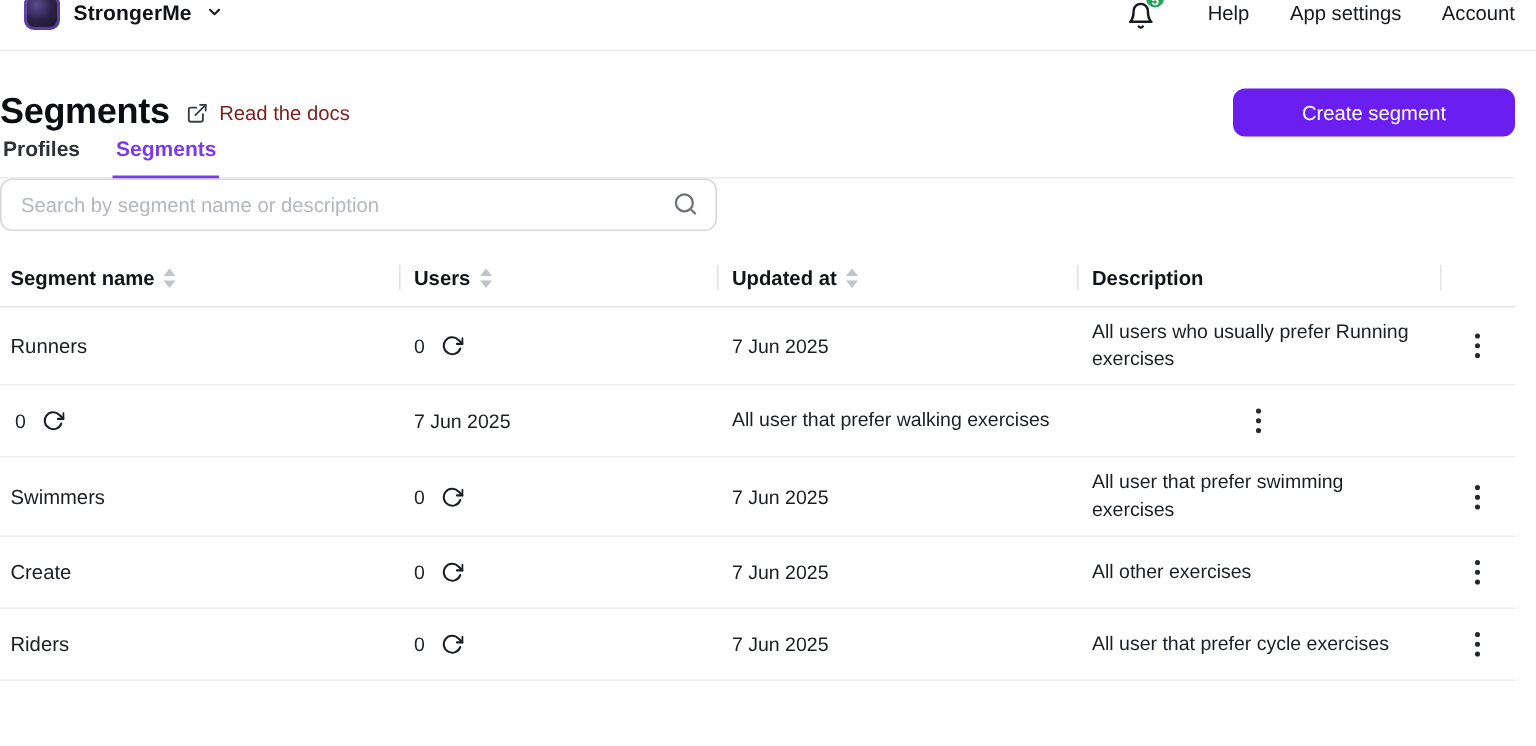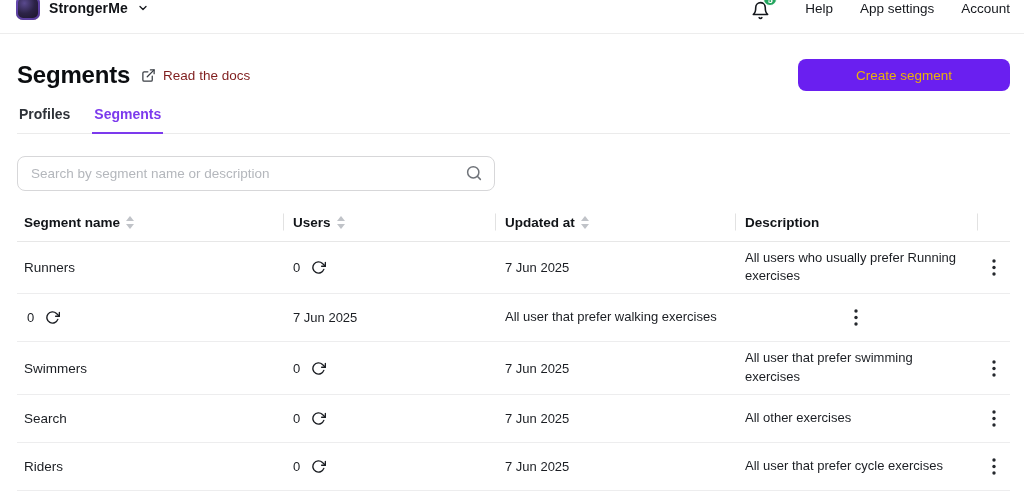--- a/index.html
+++ b/index.html
@@ -18,37 +18,37 @@
   .brand-name { font-size:14px; font-weight:700; color:#101216; letter-spacing:.1px; }
   .topnav { display:flex; align-items:center; gap:27px; }
   .topnav a { font-size:13.5px; color:#15181d; text-decoration:none; font-weight:500; cursor:pointer; }
   .bell-btn { position:relative; background:none; border:none; cursor:pointer; width:24px; height:24px;
     display:flex; align-items:flex-end; justify-content:center; margin-right:6px; }
   .badge { position:absolute; top:-4px; right:-5px; min-width:14px; height:14px; border-radius:50%;
     background:#23a55e; color:#fff; font-size:9px; font-weight:700; line-height:14px; text-align:center;
     border:1.5px solid #fff; }
 
   
-  .content { padding:0 14px 0 17px; }
+  .content { padding:0 14px 0 0; }
   .title-row { display:flex; align-items:center; margin-top:25px; }
   h1 { font-size:24px; font-weight:700; color:#0b0d10; letter-spacing:-.2px; }
   .docs { display:flex; align-items:center; gap:7px; margin-left:11px; text-decoration:none; cursor:pointer; }
   .docs span { font-size:13.5px; color:#7f1d1d; }
-  .create-btn { margin-left:auto; width:212px; height:32px; border:none; border-radius:8px;
-    background:#6a1ff0; color:#eab308; font-size:13.5px; font-weight:500; cursor:pointer;
+  .create-btn { margin-left:auto; width:188px; height:32px; border:none; border-radius:8px;
+    background:#6a1ff0; color:#ffffff; font-size:13.5px; font-weight:500; cursor:pointer;
     font-family:inherit; }
 
   
-  .tabs { display:flex; gap:20px; margin-top:15px; border-bottom:1px solid #ebebeb; }
+  .tabs { display:flex; gap:20px; border-bottom:1px solid #ebebeb; }
   .tab { font-size:14px; font-weight:600; color:#2e3238; padding:0 2px 10px 2px; cursor:pointer;
     border-bottom:2.5px solid transparent; margin-bottom:-1.5px; }
   .tab.active { color:#7c3aed; border-bottom-color:#7c3aed; }
 
   
-  .search-wrap { position:relative; width:478px; margin-top:22px; }
+  .search-wrap { position:relative; width:478px; }
   .search-wrap input { width:478px; height:35px; border:1px solid #d7d7d9; border-radius:8px;
     padding:0 40px 0 13px; font-size:13.5px; color:#15181d; outline:none; font-family:inherit; }
   .search-wrap input::placeholder { color:#b4b7bc; }
   .search-icon { position:absolute; right:12px; top:8px; }
 
   
   .table { margin-top:13px; }
   .thead, .trow { display:grid; grid-template-columns:266px 212px 240px 242px 1fr; align-items:center; }
   .thead { min-height:37px; border-bottom:1px solid #e7e7e7; }
   .th { position:relative; display:flex; align-items:center; gap:6px; font-size:13.5px; font-weight:700;
@@ -217,21 +217,21 @@
         <svg width="4" height="17" viewBox="0 0 4 17" fill="#25282d">
                   <circle cx="2" cy="2" r="1.7"></circle>
                   <circle cx="2" cy="8.5" r="1.7"></circle>
                   <circle cx="2" cy="15" r="1.7"></circle>
                 </svg>
       </button>
     </div>
   </div>
 
   <div class="trow">
-    <div class="td name">Search</div>
+    <div class="td name">Create</div>
     <div class="td users">
       <span>0</span>
       <button class="refresh-btn">
         <svg width="15" height="15" viewBox="0 0 24 24" fill="none" stroke="#1b1e23" stroke-width="2.2" stroke-linecap="round" stroke-linejoin="round">
                   <polyline points="23 4 23 10 17 10"></polyline>
                   <path d="M20.49 15a9 9 0 1 1-2.12-9.36L23 10"></path>
                 </svg>
       </button>
     </div>
     <div class="td updated">7 Jun 2025</div>

